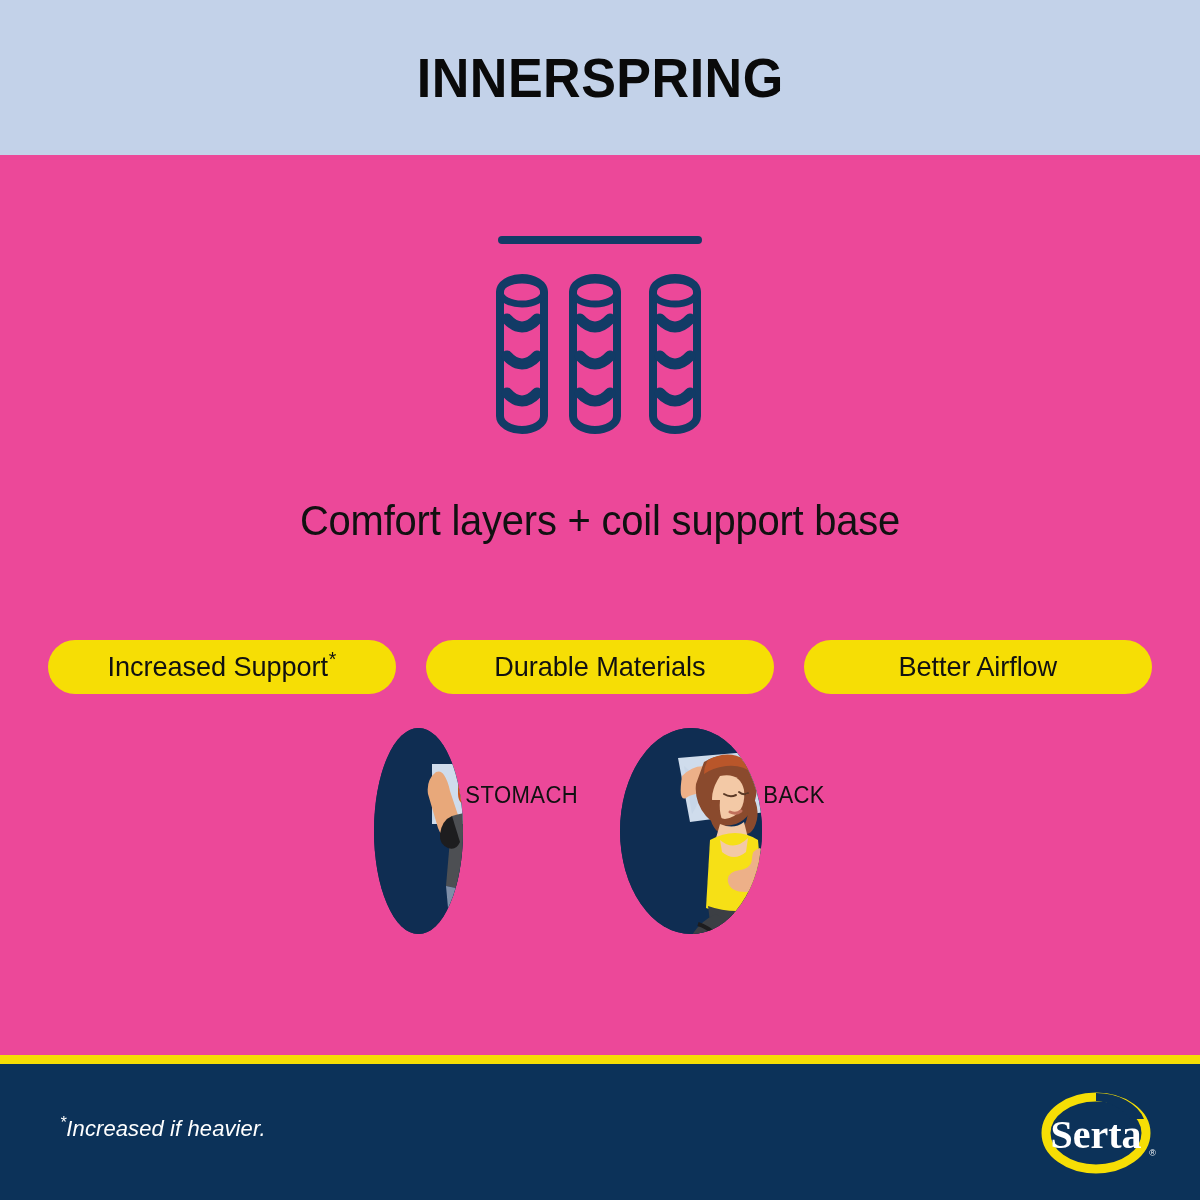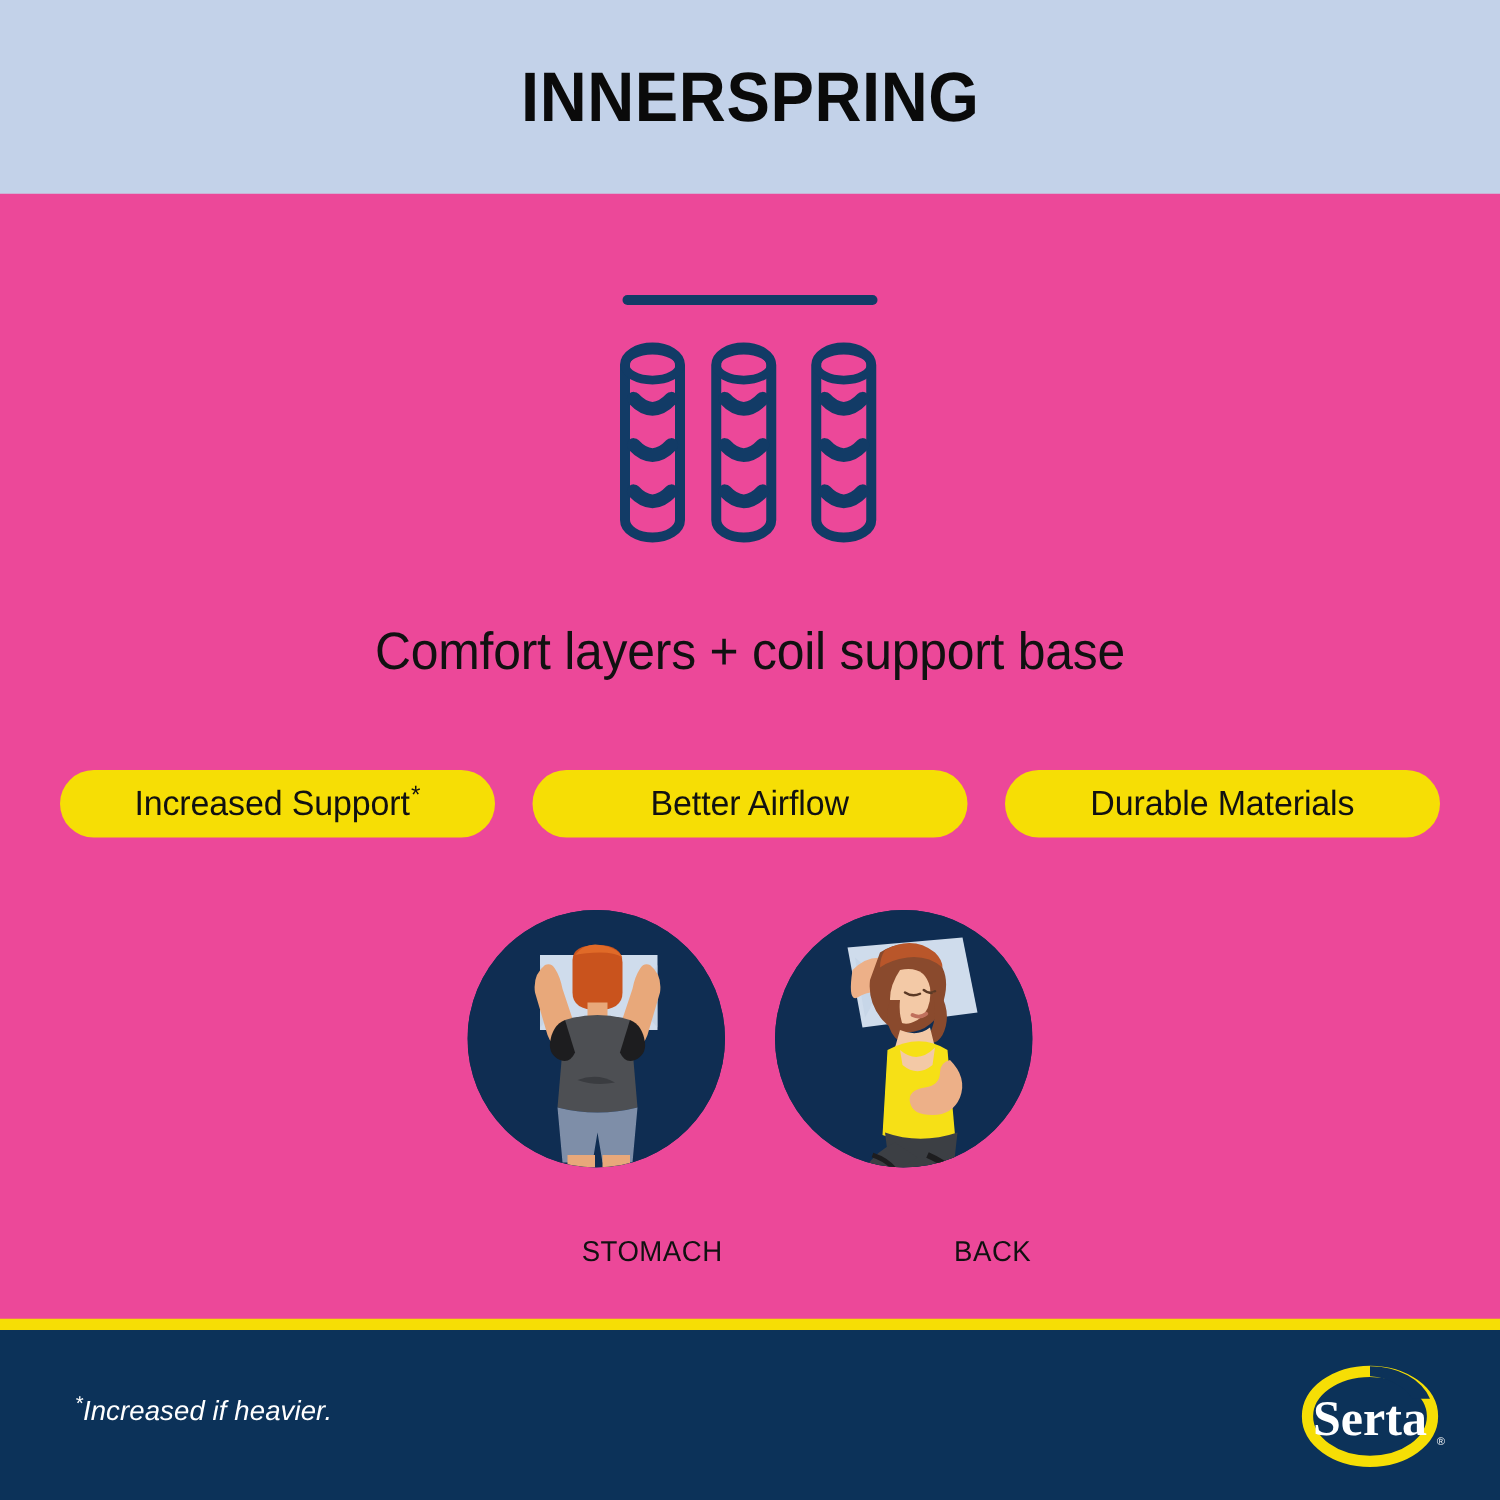--- a/index.html
+++ b/index.html
@@ -90,20 +90,21 @@
     padding: 0 10px;
     box-sizing: border-box;
     font-family: "Liberation Sans", sans-serif;
     font-weight: 400;
     font-size: 28px;
     color: #111111;
     letter-spacing: -0.1px;
     white-space: nowrap;
     border: none;
     cursor: pointer;
+    margin-top: 24px;
   }
   .pill-1 { width: 348px; }
   .pill-2 { width: 348px; }
   .pill-3 { width: 348px; }
   .pill-label { transform: scaleX(0.97); display:inline-block; }
   .pill-star {
     font-size: 20px;
     vertical-align: super;
     line-height: 0;
     margin-left: 1px;
@@ -115,22 +116,22 @@
     left: 0;
     top: 728px;
     width: 1200px;
     display: flex;
     justify-content: center;
     gap: 40px;
   }
   .sleeper {
     width: 206px;
     display: flex;
-    flex-direction: column;
-    align-items: flex-end;
+    flex-direction: row;
+    align-items: flex-start;
   }
   .sleeper-circle {
     width: 206px;
     height: 206px;
     border-radius: 50%;
     background: #0f2d52;
     overflow: hidden;
     position: relative;
   }
   .sleeper-label {
@@ -231,25 +232,25 @@
       </g>
     </svg>
   </div>
 
   <p class="subtitle">Comfort layers + coil support base</p>
 
   <div class="pill-row">
     <button class="pill pill-1">
       <span class="pill-label"><span>Increased Support</span><span class="pill-star">*</span></span>
     </button>
+    <button class="pill pill-2">
+      <span class="pill-label"><span>Durable Materials</span><span class="pill-star"></span></span>
+    </button>
     <button class="pill pill-3">
       <span class="pill-label"><span>Better Airflow</span><span class="pill-star"></span></span>
-    </button>
-    <button class="pill pill-2">
-      <span class="pill-label"><span>Durable Materials</span><span class="pill-star"></span></span>
     </button>
   </div>
 
   <div class="sleeper-row">
 
     <div class="sleeper">
       <div class="sleeper-circle">
         <svg width="206" height="206" viewBox="0 0 206 206">
           <rect width="206" height="206" fill="#0f2d52"></rect>
 

